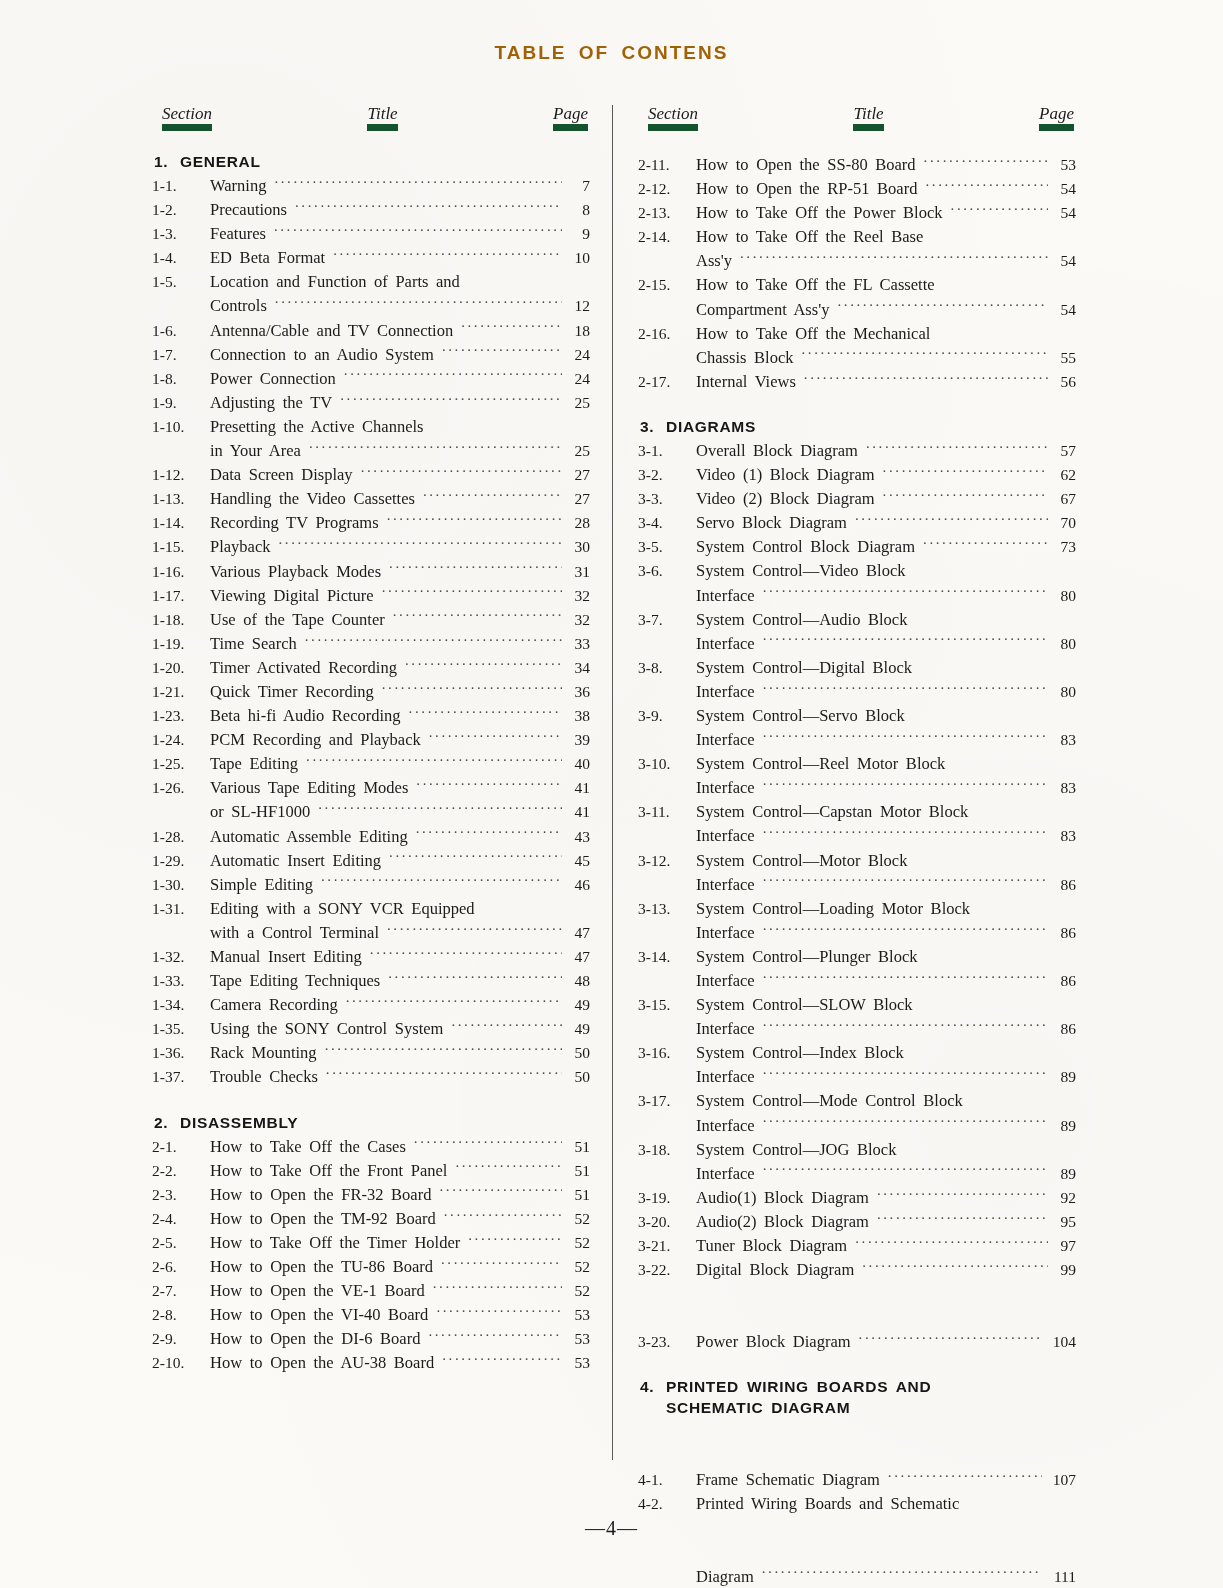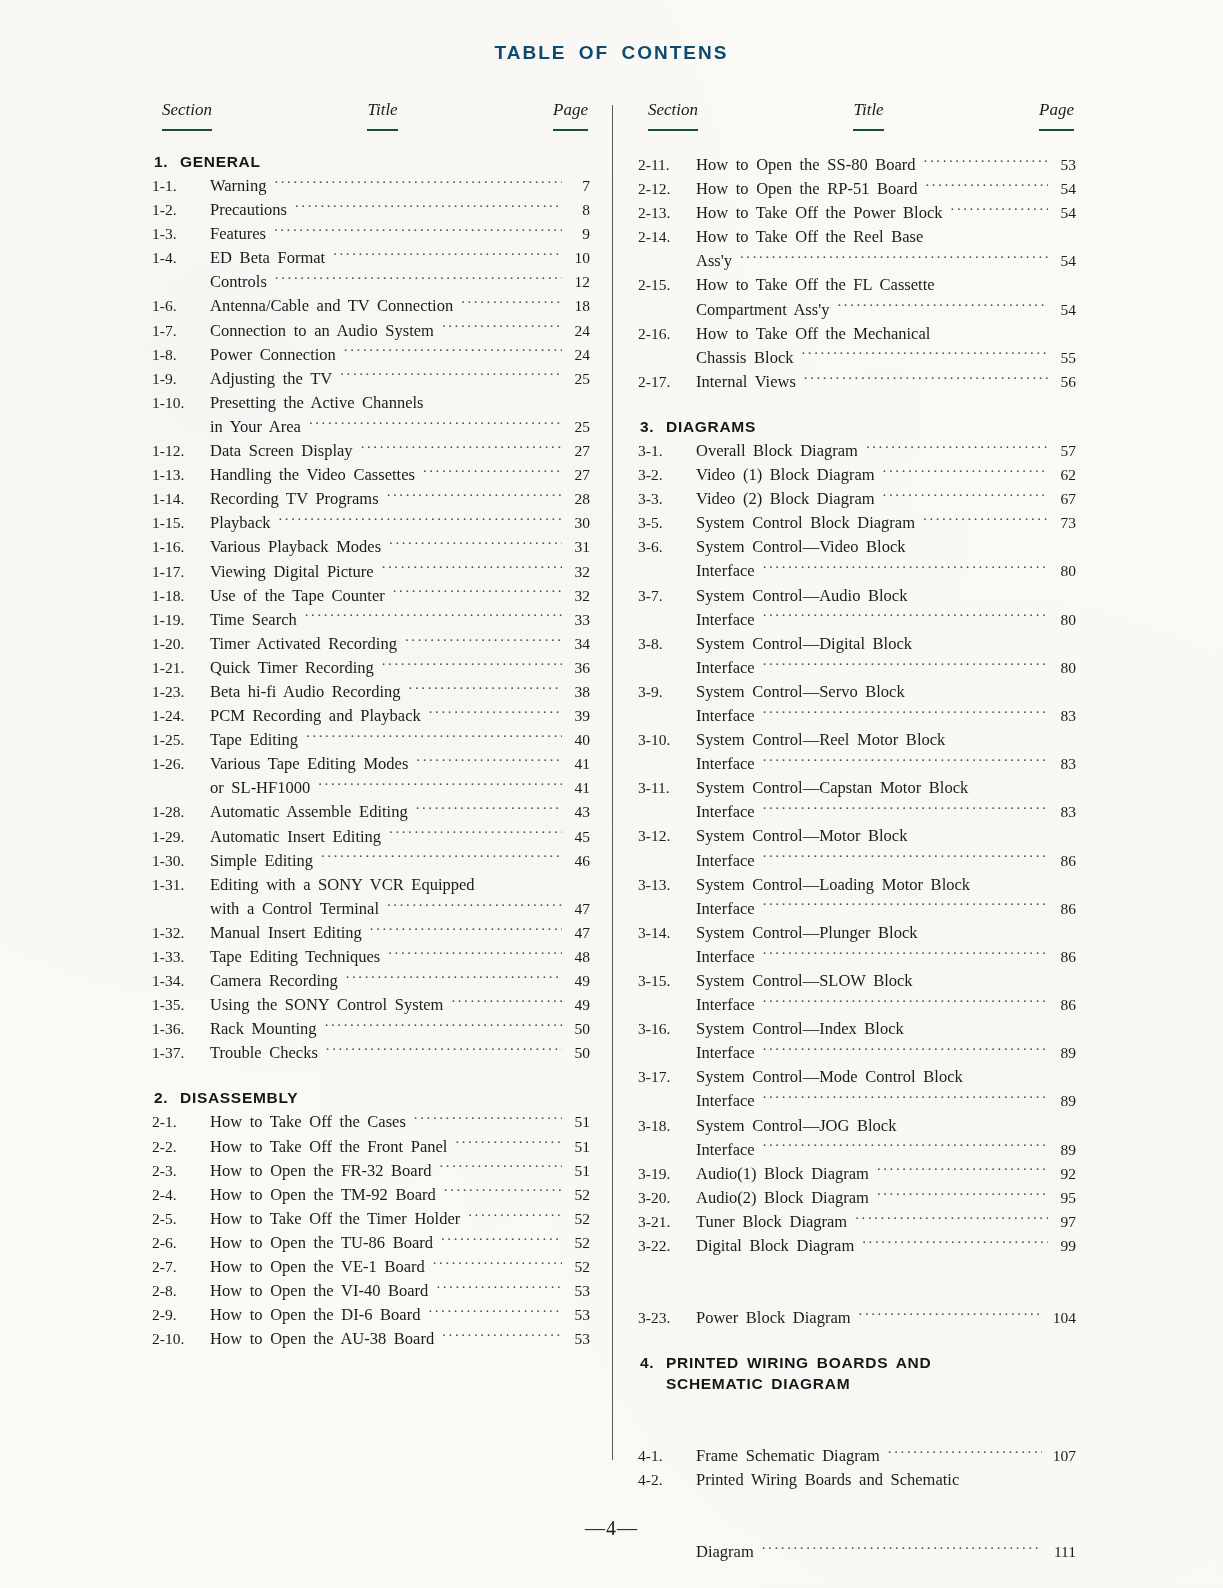--- a/index.html
+++ b/index.html
@@ -36,21 +36,21 @@
     position: absolute;
     top: 42px;
     left: 0;
     right: 0;
     text-align: center;
     font-family: "Liberation Sans", sans-serif;
     font-weight: bold;
     font-size: 19px;
     letter-spacing: 2.0px;
     word-spacing: 5px;
-    color: #0c4a6e;
+    color: #a16207;
   }
 
   .columns {
     position: absolute;
     top: 105px;
     left: 152px;
     width: 924px;
     display: flex;
   }
   .col {
@@ -71,22 +71,22 @@
   
   .head {
     display: flex;
     align-items: flex-end;
     font-style: italic;
     font-size: 17px;
     height: 26px;
     margin-bottom: 22px;
   }
   .head span {
-    border-bottom: 2px solid #14532d;
-    padding-bottom: 10px;
+    border-bottom: 7px solid #14532d;
+    padding-bottom: 1px;
     line-height: 1.05;
   }
   .head .h-section { margin-left: 10px; }
   .head .h-title { margin-left: auto; margin-right: auto; }
   .head .h-page { margin-right: 2px; }
 
   
   .group-head {
     font-family: "Liberation Sans", sans-serif;
     font-weight: bold;
@@ -196,20 +196,26 @@
           <span class="title">Features</span>
           <span class="leader"></span>
           <span class="pg">9</span>
         </div>
         <div class="entry">
           <span class="num">1-4.</span>
           <span class="title">ED Beta Format</span>
           <span class="leader"></span>
           <span class="pg">10</span>
         </div>
+        <div class="entry no-leader">
+          <span class="num">1-5.</span>
+          <span class="title">Location and Function of Parts and</span>
+          <span class="leader"></span>
+          <span class="pg"></span>
+        </div>
         <div class="entry cont">
           <span class="num"></span>
           <span class="title">Controls</span>
           <span class="leader"></span>
           <span class="pg">12</span>
         </div>
         <div class="entry">
           <span class="num">1-6.</span>
           <span class="title">Antenna/Cable and TV Connection</span>
           <span class="leader"></span>
@@ -553,20 +559,26 @@
           <span class="leader"></span>
           <span class="pg">62</span>
         </div>
         <div class="entry">
           <span class="num">3-3.</span>
           <span class="title">Video (2) Block Diagram</span>
           <span class="leader"></span>
           <span class="pg">67</span>
         </div>
         <div class="entry">
+          <span class="num">3-4.</span>
+          <span class="title">Servo Block Diagram</span>
+          <span class="leader"></span>
+          <span class="pg">70</span>
+        </div>
+        <div class="entry">
           <span class="num">3-5.</span>
           <span class="title">System Control Block Diagram</span>
           <span class="leader"></span>
           <span class="pg">73</span>
         </div>
         <div class="entry no-leader">
           <span class="num">3-6.</span>
           <span class="title">System Control—Video Block</span>
           <span class="leader"></span>
           <span class="pg"></span>

